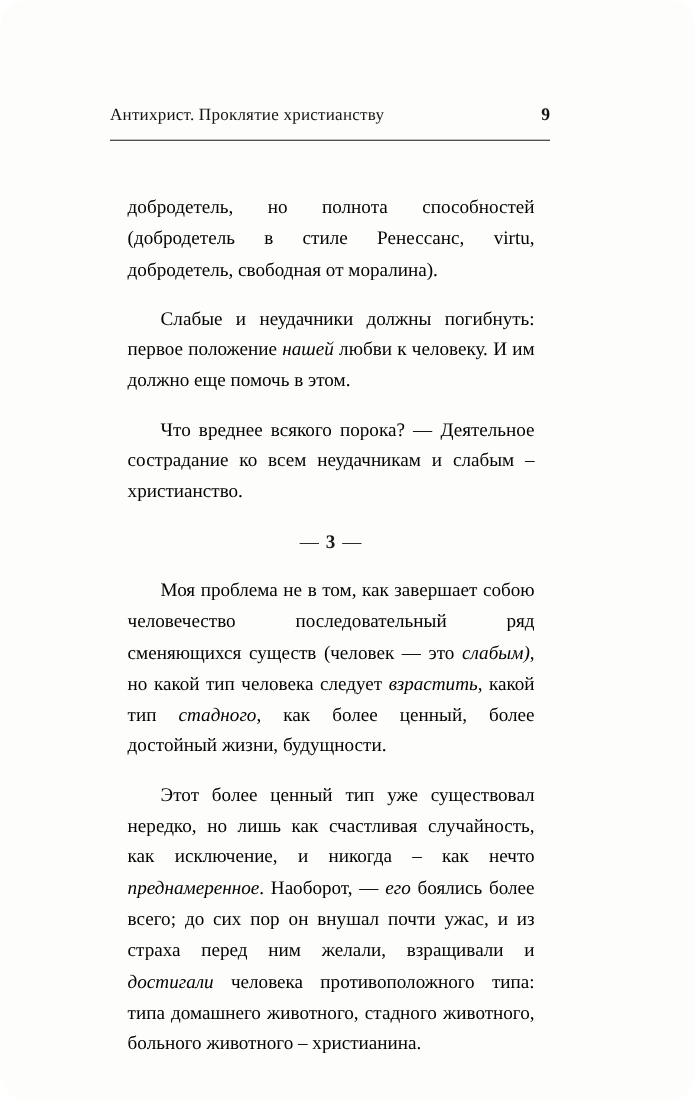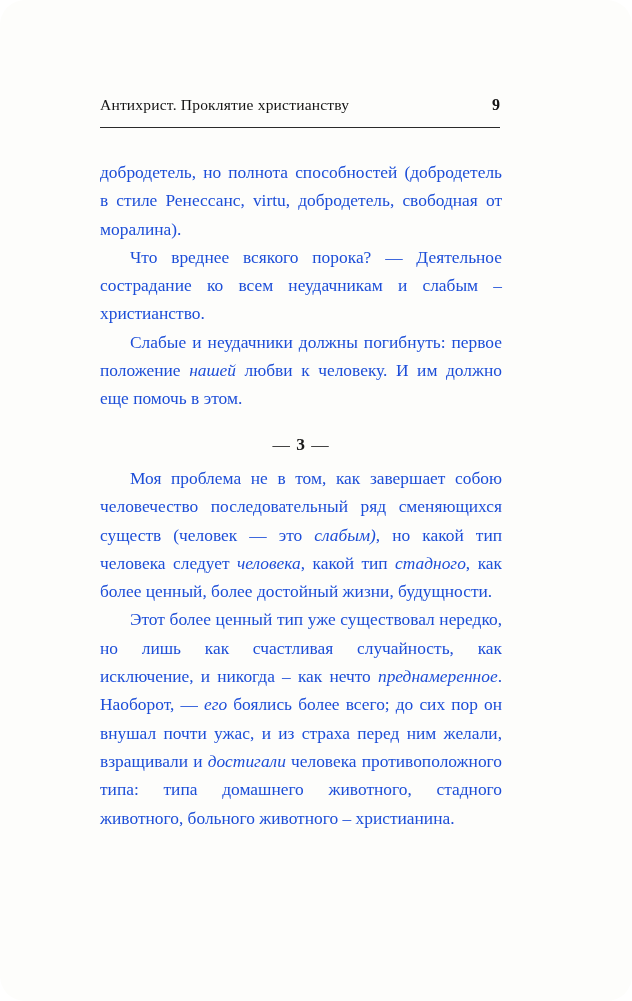--- a/index.html
+++ b/index.html
@@ -54,26 +54,26 @@
     height: 1px;
     background: #2a2a2a;
   }
   .body {
     position: absolute;
     left: 100px;
     top: 158px;
     width: 402px;
   }
   p {
-    margin: 0;
+    margin: 16px;
     font-size: 17.4px;
     line-height: 28.3px;
     text-align: justify;
     text-justify: inter-word;
-    color: #1d4ed8;
+    color: #000000;
     hyphens: manual;
   }
   p.indent {
     text-indent: 30px;
   }
   p.cont {
     text-indent: 0;
   }
   em {
     font-style: italic;
@@ -97,26 +97,26 @@
 
   <div class="header">
     <span class="running-title">Антихрист. Проклятие христианству</span>
     <span class="folio">9</span>
   </div>
 
   <div class="rule"></div>
 
   <div class="body">
     <p class="cont">добродетель, но полнота способностей (добродетель в стиле Ренессанс, virtu, добродетель, свободная от моралина).</p>
+    <p class="indent">Слабые и неудачники должны погибнуть: первое положение <em>нашей</em> любви к человеку. И им должно еще помочь в этом.</p>
     <p class="indent">Что вреднее всякого порока? — Деятельное сострадание ко всем неудачникам и слабым – христианство.</p>
-    <p class="indent">Слабые и неудачники должны погибнуть: первое положение <em>нашей</em> любви к человеку. И им должно еще помочь в этом.</p>
 
     <div class="section-mark">
       <span class="dash">—</span>
       <span>3</span>
       <span class="dash">—</span>
     </div>
 
-    <p class="indent">Моя проблема не в том, как завершает собою человечество последовательный ряд сменяющихся существ (человек — это <em>слабым)</em>, но какой тип человека следует <em>человека</em>, какой тип <em>стадного</em>, как более ценный, более достойный жизни, будущности.</p>
+    <p class="indent">Моя проблема не в том, как завершает собою человечество последовательный ряд сменяющихся существ (человек — это <em>слабым)</em>, но какой тип человека следует <em>взрастить</em>, какой тип <em>стадного</em>, как более ценный, более достойный жизни, будущности.</p>
     <p class="indent">Этот более ценный тип уже существовал нередко, но лишь как счастливая случайность, как исключение, и никогда – как нечто <em>преднамеренное</em>. Наоборот, — <em>его</em> боялись более всего; до сих пор он внушал почти ужас, и из страха перед ним желали, взращивали и <em>достигали</em> человека противоположного типа: типа домашнего животного, стадного животного, больного животного – христианина.</p>
   </div>
 
 </div>
 
 </body></html>

